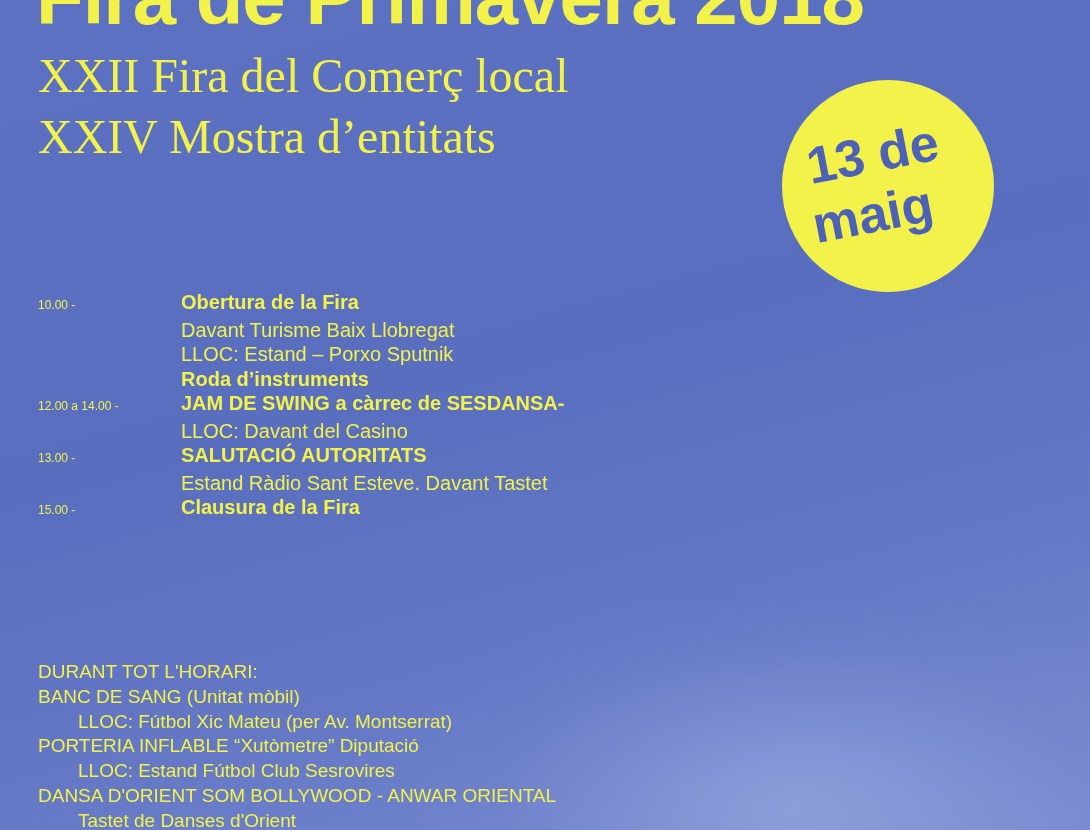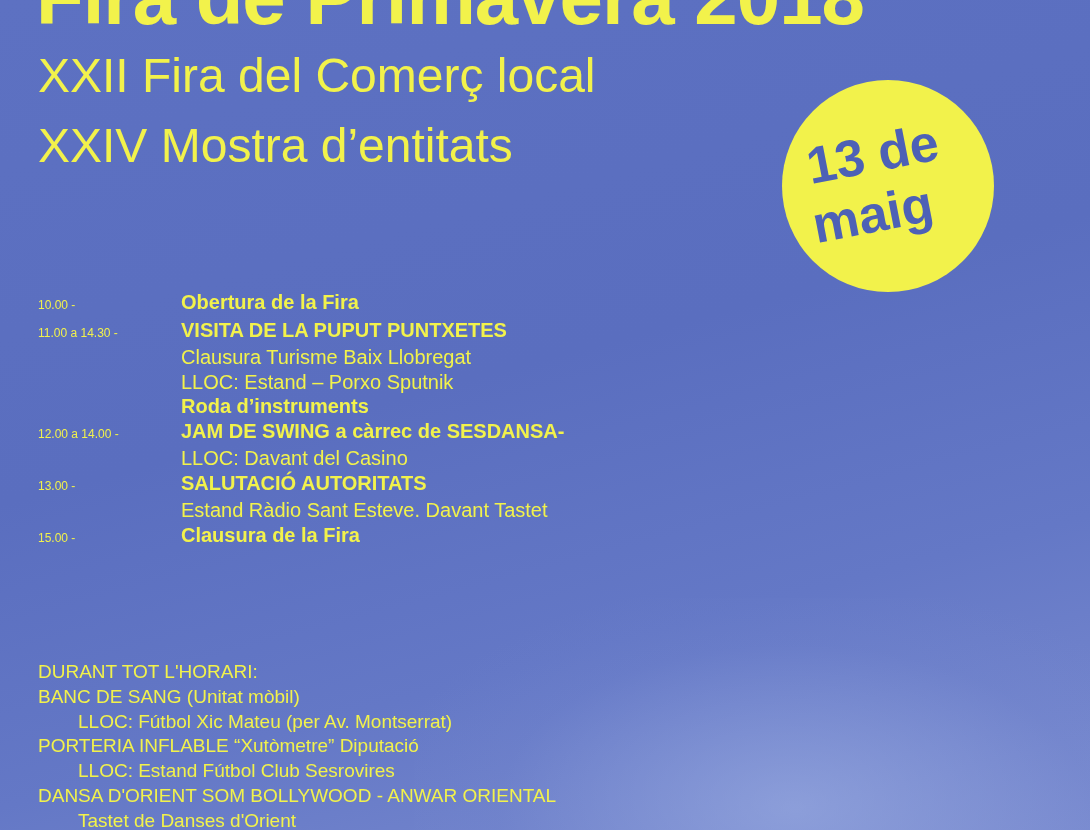--- a/index.html
+++ b/index.html
@@ -43,23 +43,24 @@
     white-space: nowrap;
   }
   .subtitle1, .subtitle2 {
     position: absolute;
     left: 38px;
     color: #f2f24b;
     font-size: 48px;
     line-height: 1;
     font-weight: normal;
     white-space: nowrap;
+    font-family: Liberation Serif, serif;
   }
   .subtitle1 { top: 52px; }
-  .subtitle2 { top: 122px; }
+  .subtitle2 { top: 113px; }
 
   
   .date-badge {
     position: absolute;
     left: 782px;
     top: 80px;
     width: 212px;
     height: 212px;
     border-radius: 50%;
     background: #f2f24b;
@@ -133,26 +134,22 @@
     <span class="l1">13 de</span>
     <span class="l2">maig</span>
   </div>
 
   <div class="schedule">
       <div class="sched-row">
         <div class="sched-time">10.00 -</div>
         <div class="sched-desc bold">Obertura de la Fira</div>
       </div>
       <div class="sched-row">
-        <div class="sched-time">11.00 a 14.30 -</div>
-        <div class="sched-desc bold">VISITA DE LA PUPUT PUNTXETES</div>
-      </div>
-      <div class="sched-row">
         <div class="sched-time"></div>
-        <div class="sched-desc">Clausura Turisme Baix Llobregat</div>
+        <div class="sched-desc">Davant Turisme Baix Llobregat</div>
       </div>
       <div class="sched-row">
         <div class="sched-time"></div>
         <div class="sched-desc">LLOC: Estand – Porxo Sputnik</div>
       </div>
       <div class="sched-row">
         <div class="sched-time"></div>
         <div class="sched-desc bold">Roda d’instruments</div>
       </div>
       <div class="sched-row">

